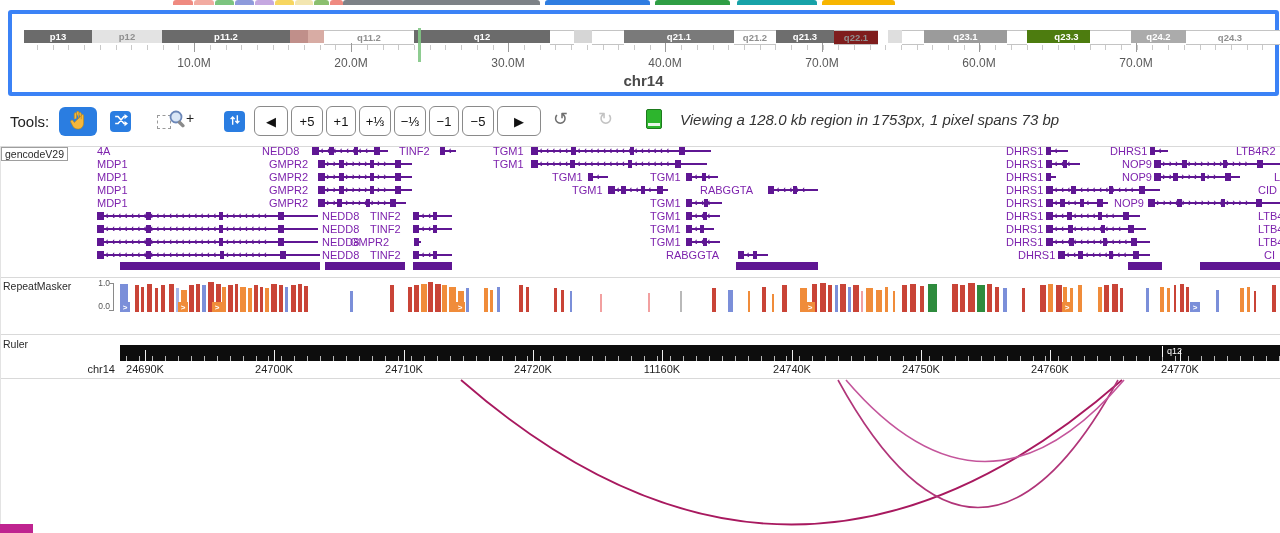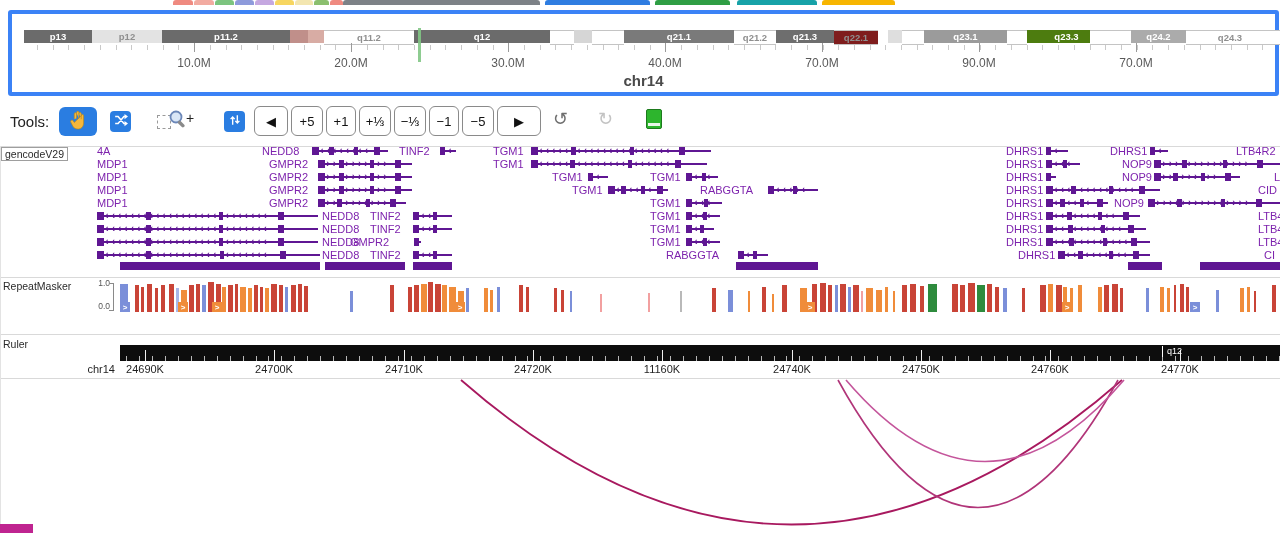--- a/index.html
+++ b/index.html
@@ -197,21 +197,21 @@
         <div class="ilabel" style="left: 182px;">10.0M</div>
         <div class="itick major" style="left: 339px; top: 29px; height: 9px;"></div>
         <div class="ilabel" style="left: 339px;">20.0M</div>
         <div class="itick major" style="left: 496px; top: 29px; height: 9px;"></div>
         <div class="ilabel" style="left: 496px;">30.0M</div>
         <div class="itick major" style="left: 653px; top: 29px; height: 9px;"></div>
         <div class="ilabel" style="left: 653px;">40.0M</div>
         <div class="itick major" style="left: 810px; top: 29px; height: 9px;"></div>
         <div class="ilabel" style="left: 810px;">70.0M</div>
         <div class="itick major" style="left: 967px; top: 29px; height: 9px;"></div>
-        <div class="ilabel" style="left: 967px;">90.0M</div>
+        <div class="ilabel" style="left: 967px;">60.0M</div>
         <div class="itick major" style="left: 1124px; top: 29px; height: 9px;"></div>
         <div class="ilabel" style="left: 1124px;">70.0M</div>
       </div>
     <div id="ideo-marker" style="left: 406px;"></div>
     <div id="chr-caption">chr14</div>
   </div>
 
   <div id="toolbar">
     <span id="tools-label">Tools:</span>
 
@@ -257,20 +257,21 @@
         <div class="navbtn" style="left: 359px; width: 32px;">+⅓</div>
         <div class="navbtn" style="left: 394px; width: 32px;">−⅓</div>
         <div class="navbtn" style="left: 429px; width: 30px;">−1</div>
         <div class="navbtn" style="left: 462px; width: 32px;">−5</div>
         <div class="navbtn" style="left: 497px; width: 44px;">▶</div>
       </div>
 
     <span id="undo-btn">↺</span>
     <span id="redo-btn">↻</span>
     <div id="legend-icon"></div>
+    <span id="status-text">Viewing a 128.0 kb region in 1753px, 1 pixel spans 73 bp</span>
   </div>
 
   <div class="sep" style="top:146px"></div>
   <div class="sep" style="top:277px"></div>
   <div class="sep" style="top:334px"></div>
   <div class="sep" style="top:378px"></div>
   <div id="left-border"></div>
 
   <div class="track-label" id="gencode-label">gencodeV29</div>
   <div id="gencode-track">

